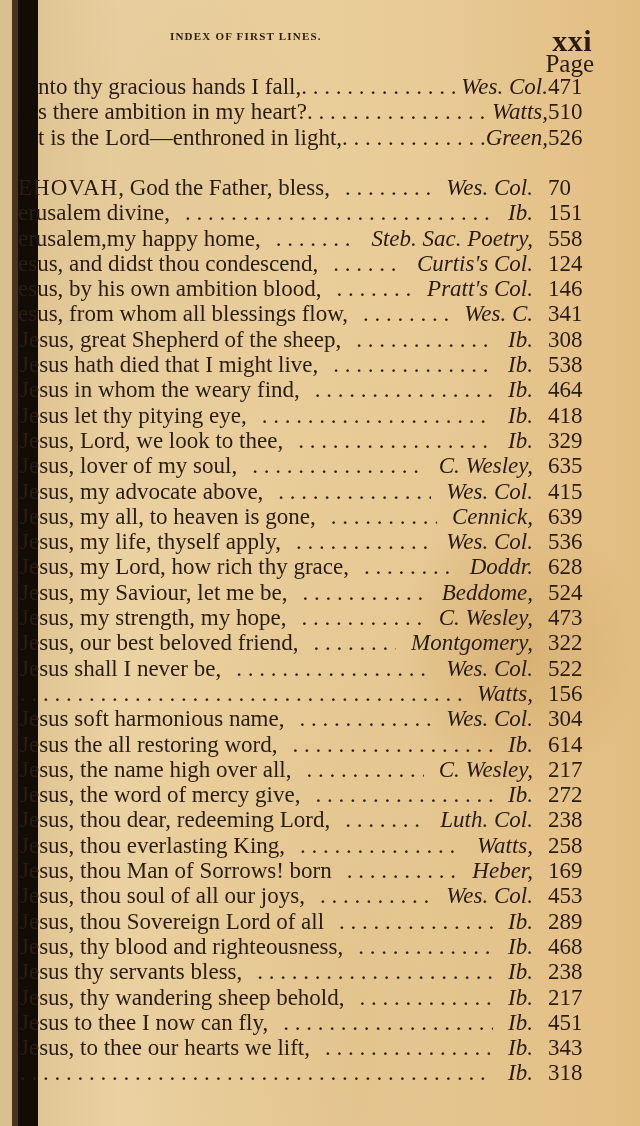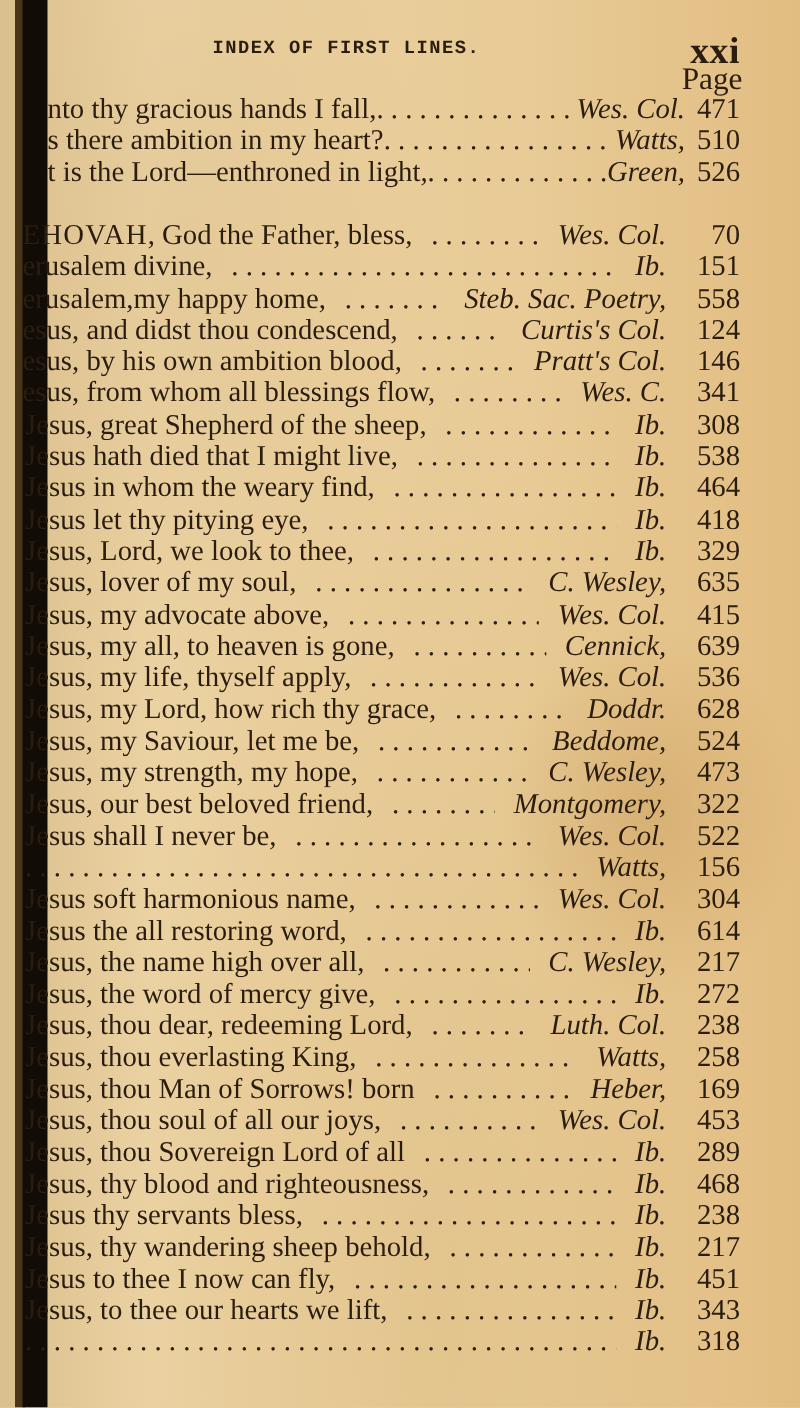--- a/index.html
+++ b/index.html
@@ -40,25 +40,24 @@
     }
     .page {
       position: absolute;
       left: 38px; top: 0;
       width: 602px; height: 1126px;
     }
     .running-head {
       position: absolute;
       top: 30px;
       left: 132px;
-      font-size: 15px;
+      font-size: 11px;
       letter-spacing: 1.2px;
       font-weight: bold;
       text-transform: uppercase;
-      font-family: Liberation Mono, monospace;
     }
     .folio {
       position: absolute;
       top: 24px;
       right: 48px;
       font-size: 30px;
       font-weight: bold;
       letter-spacing: 0.5px;
     }
     .page-label {
@@ -94,21 +93,20 @@
     .leader::before {
       content: ". . . . . . . . . . . . . . . . . . . . . . . . . . . . . . . . . . . . . . . . . . . . . . . . . . . . . . . .";
       letter-spacing: 0px;
     }
     .source {
       flex: 0 0 auto;
       font-style: italic;
     }
     .pg {
       flex: 0 0 44px;
-      text-align: right;
     }
     .smallcaps {
       font-variant: small-caps;
       letter-spacing: 1px;
     }
   </style>
 </head>
 <body>
 
 <div class="gutter-strip"></div>

